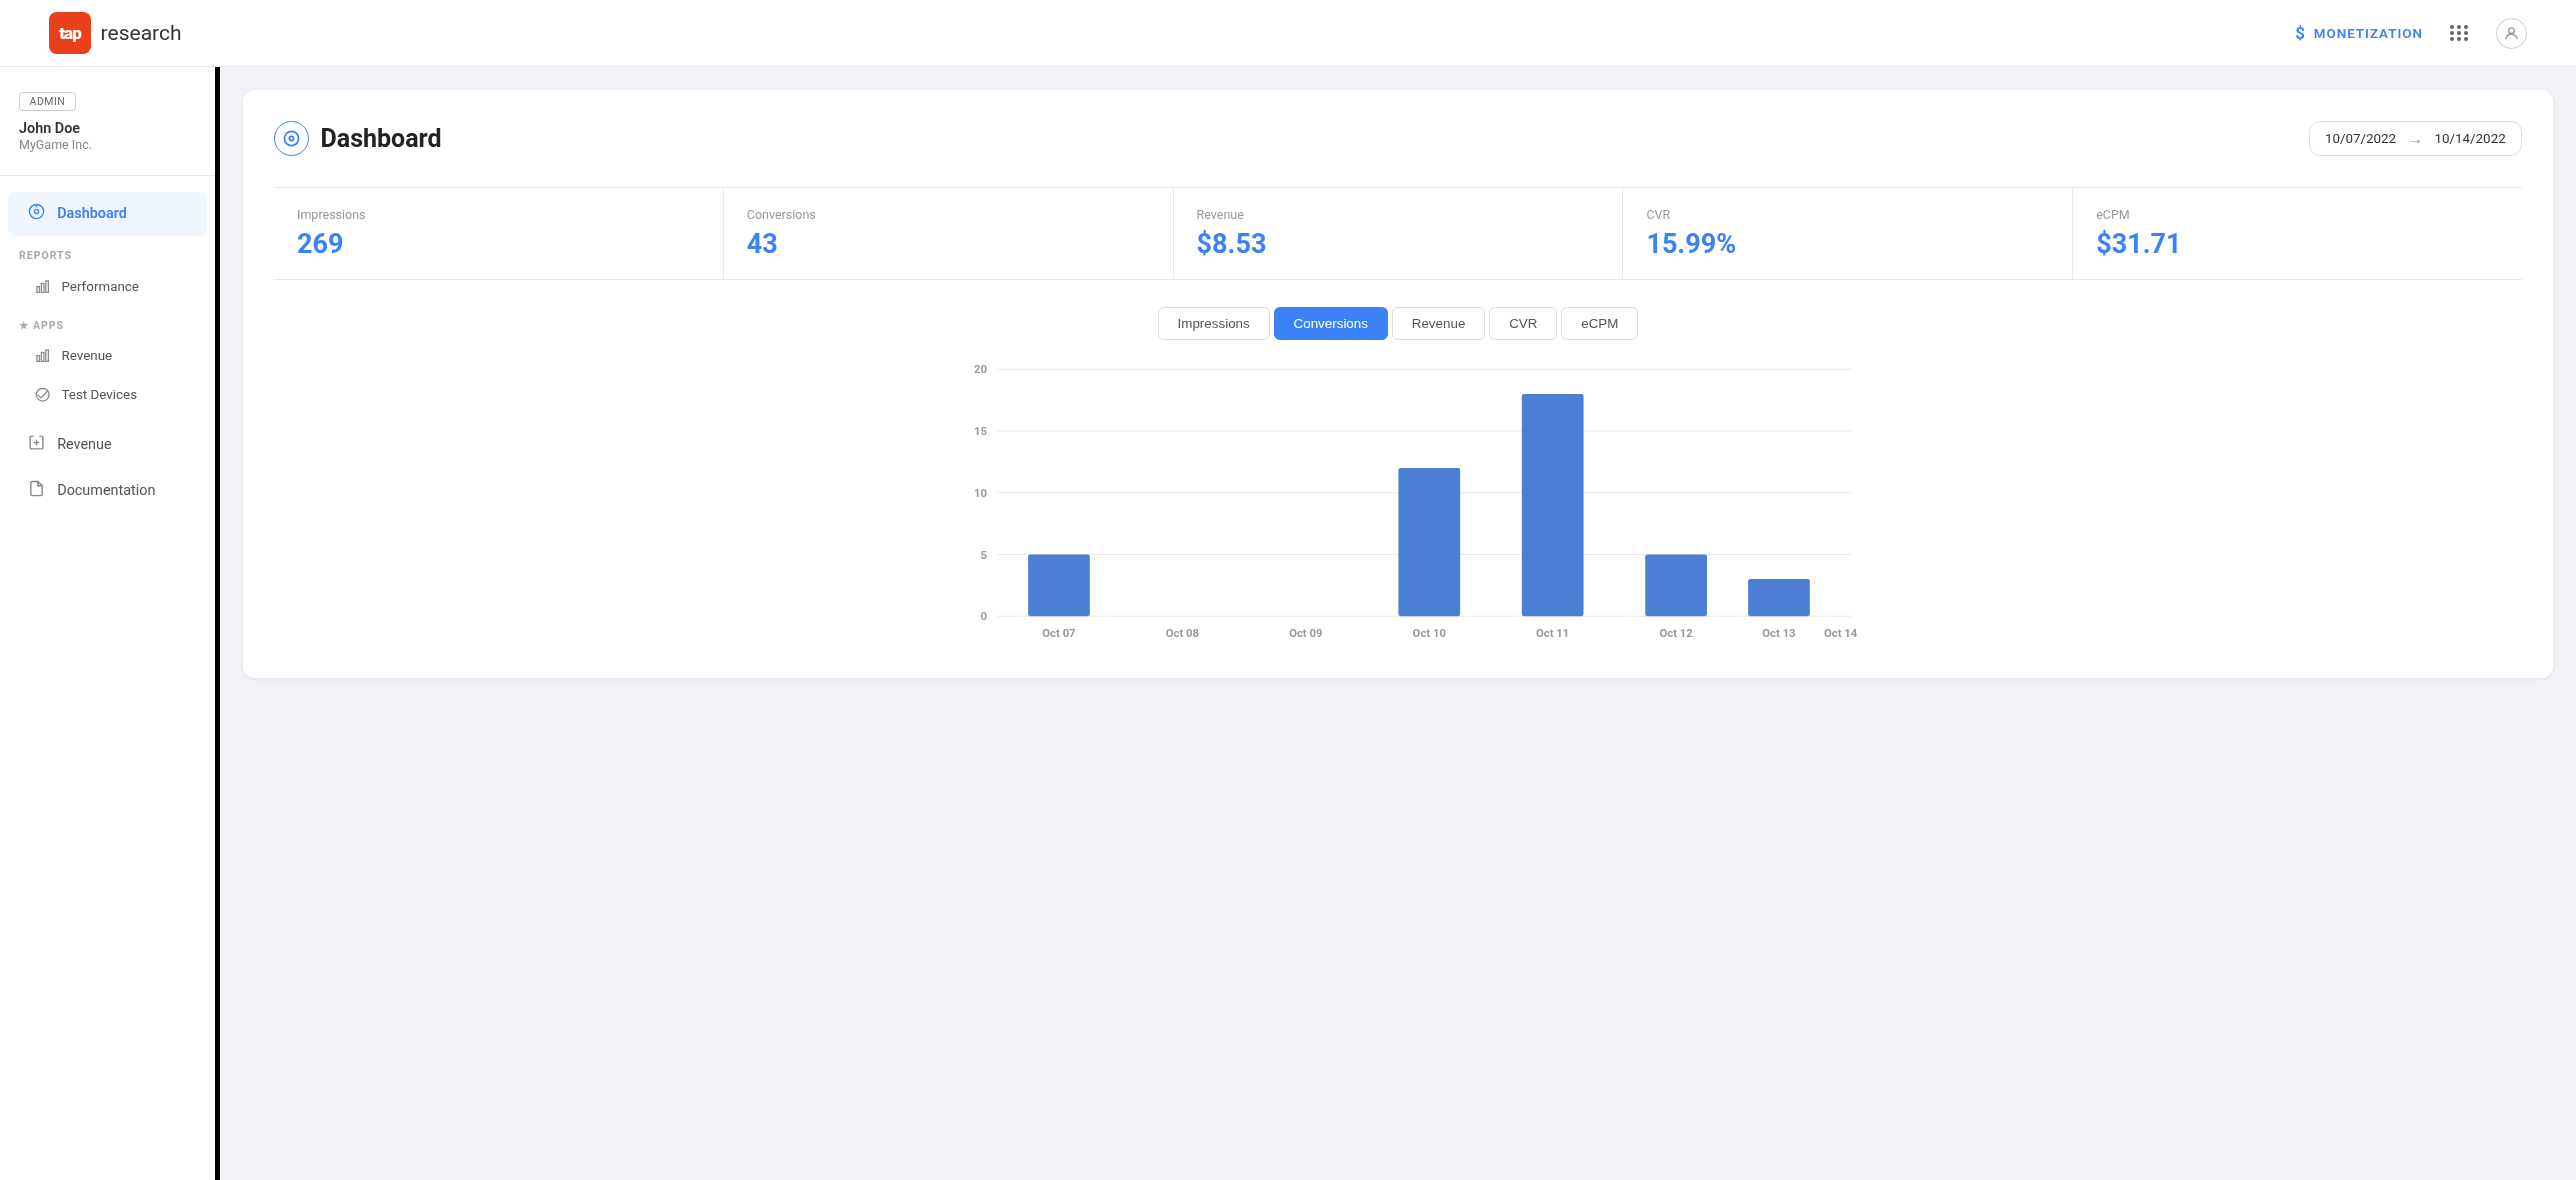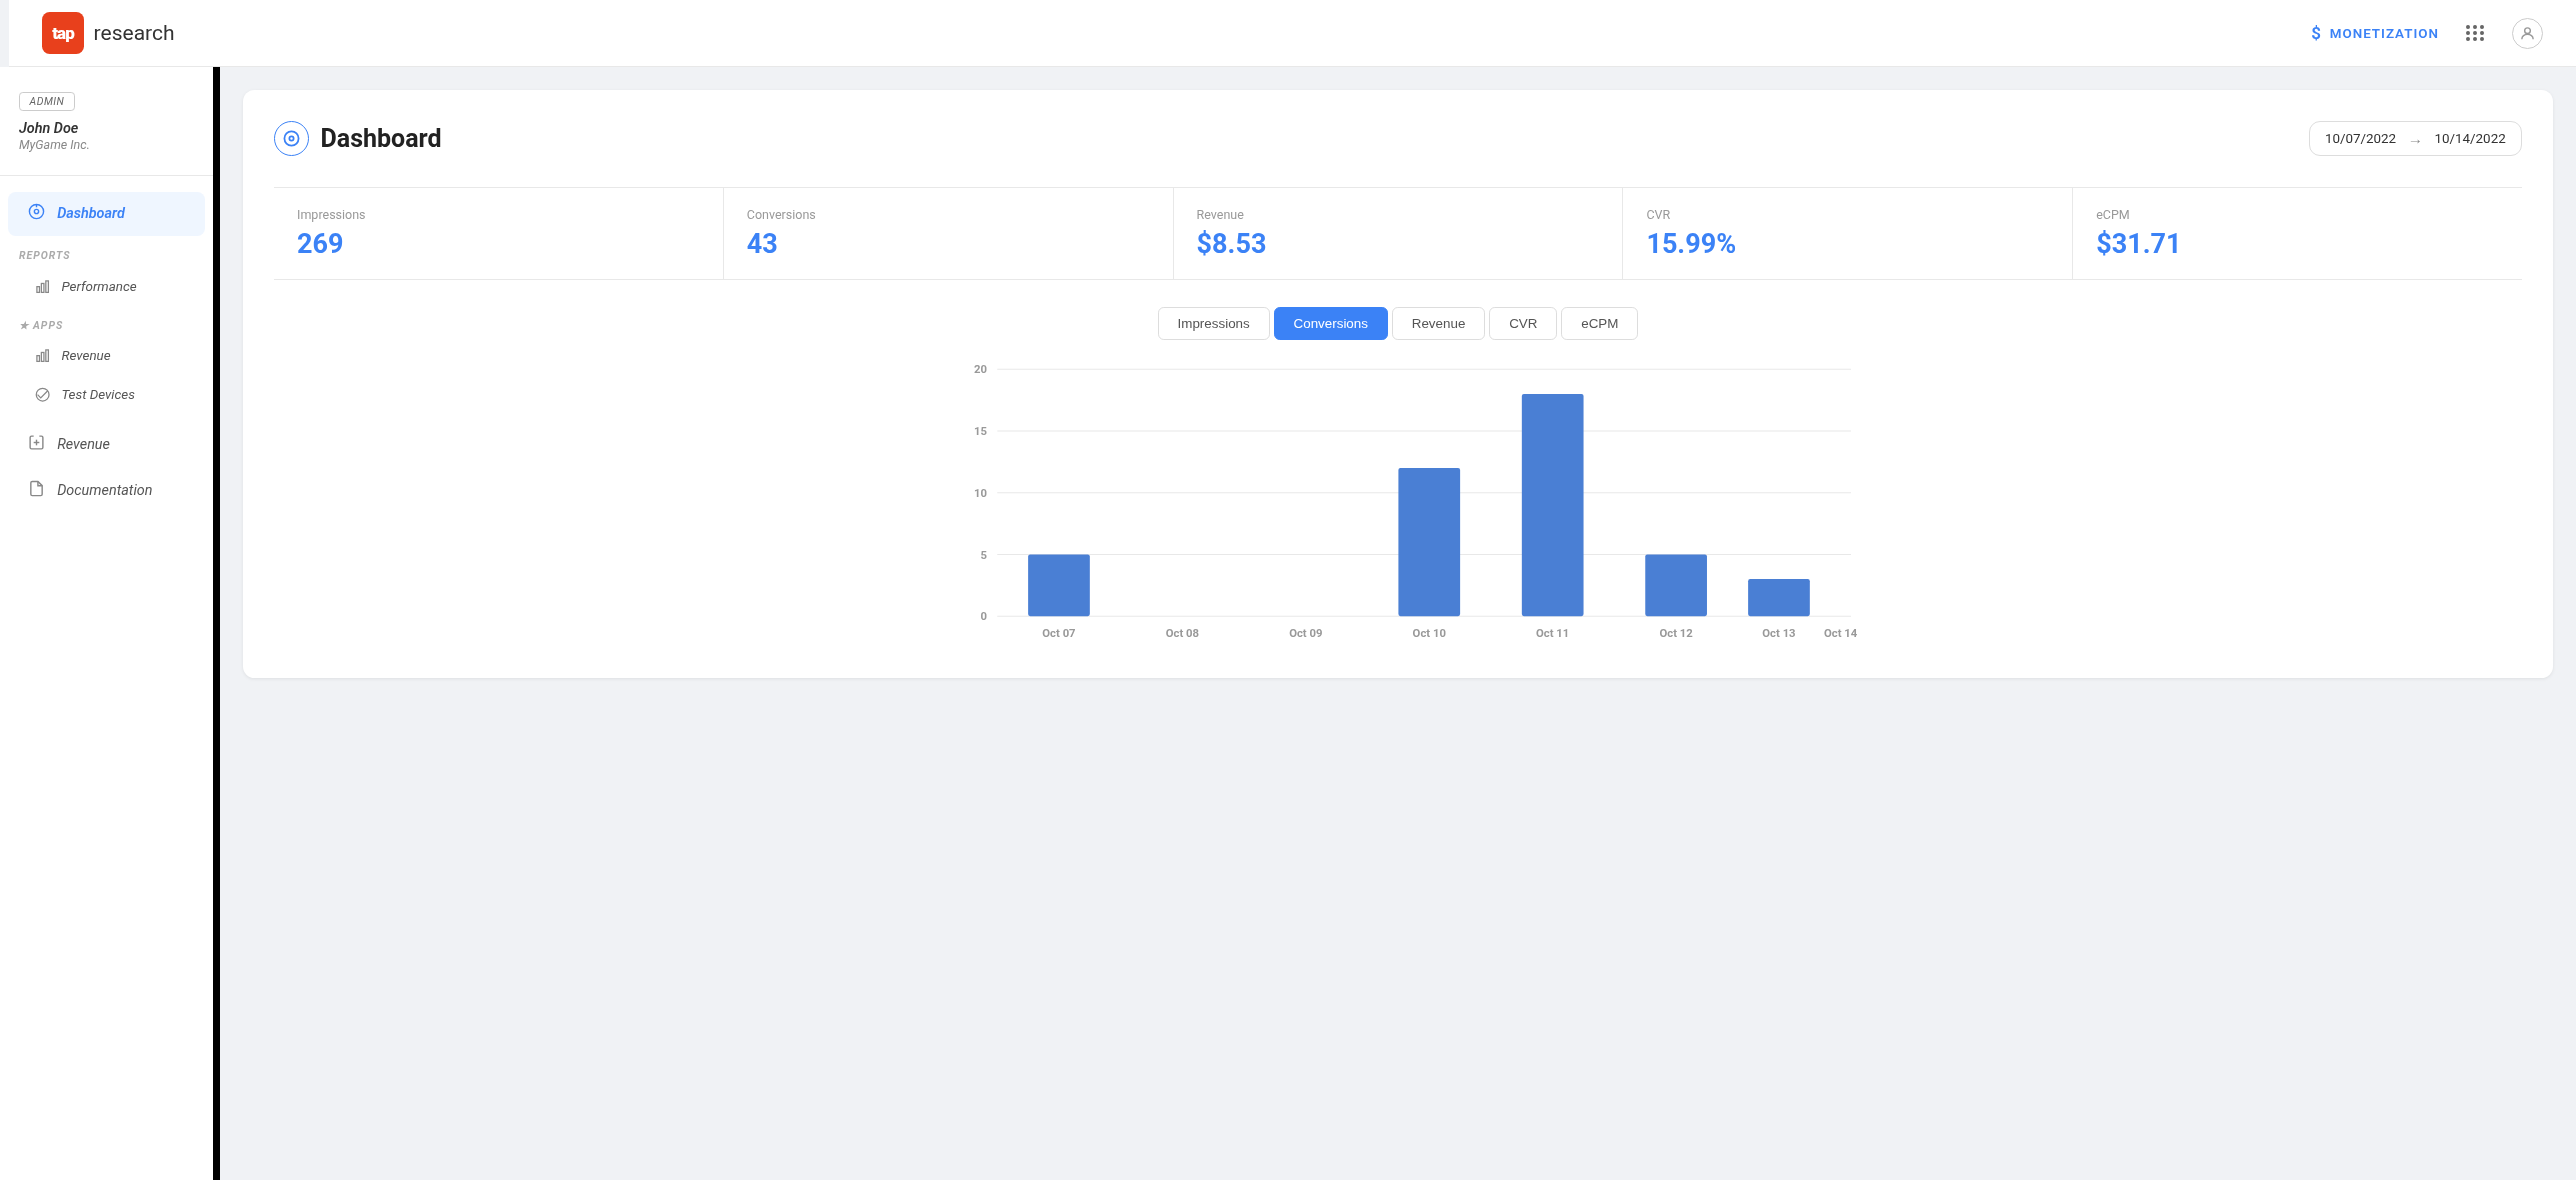--- a/index.html
+++ b/index.html
@@ -4,25 +4,24 @@
   <style>
     * { box-sizing: border-box; margin: 0; padding: 0; }
     body { font-family: -apple-system, BlinkMacSystemFont, 'Segoe UI', Roboto, sans-serif; background: #f0f2f5; color: #333; }
 
     
     .topnav {
       background: #fff;
       height: 67px;
       display: flex;
       align-items: center;
-      padding: 0 33px;
+      padding: 0 49px;
       border-bottom: 1px solid #e8e8e8;
       position: relative;
       z-index: 10;
-      margin-left: 9px;
     }
     .logo-area {
       display: flex;
       align-items: center;
       gap: 9.6px;
     }
     .logo-box {
       width: 42px;
       height: 42px;
       background: #e8401c;
@@ -91,24 +90,23 @@
     
     .layout {
       display: flex;
       height: calc(100vh - 67px);
     }
 
     
     .sidebar {
       width: 220px;
       background: #fff;
-      border-right: 7px solid #000000;
+      border-right: 5px solid #000000;
       padding: 23px 0;
       flex-shrink: 0;
-      font-style: italic;
     }
     .sidebar-user {
       padding: 0 19px 23px 19px;
       border-bottom: 1px solid #e8e8e8;
       margin-bottom: 15.3px;
     }
     .admin-badge {
       display: inline-block;
       border: 1px solid #ccc;
       border-radius: 3.8px;

